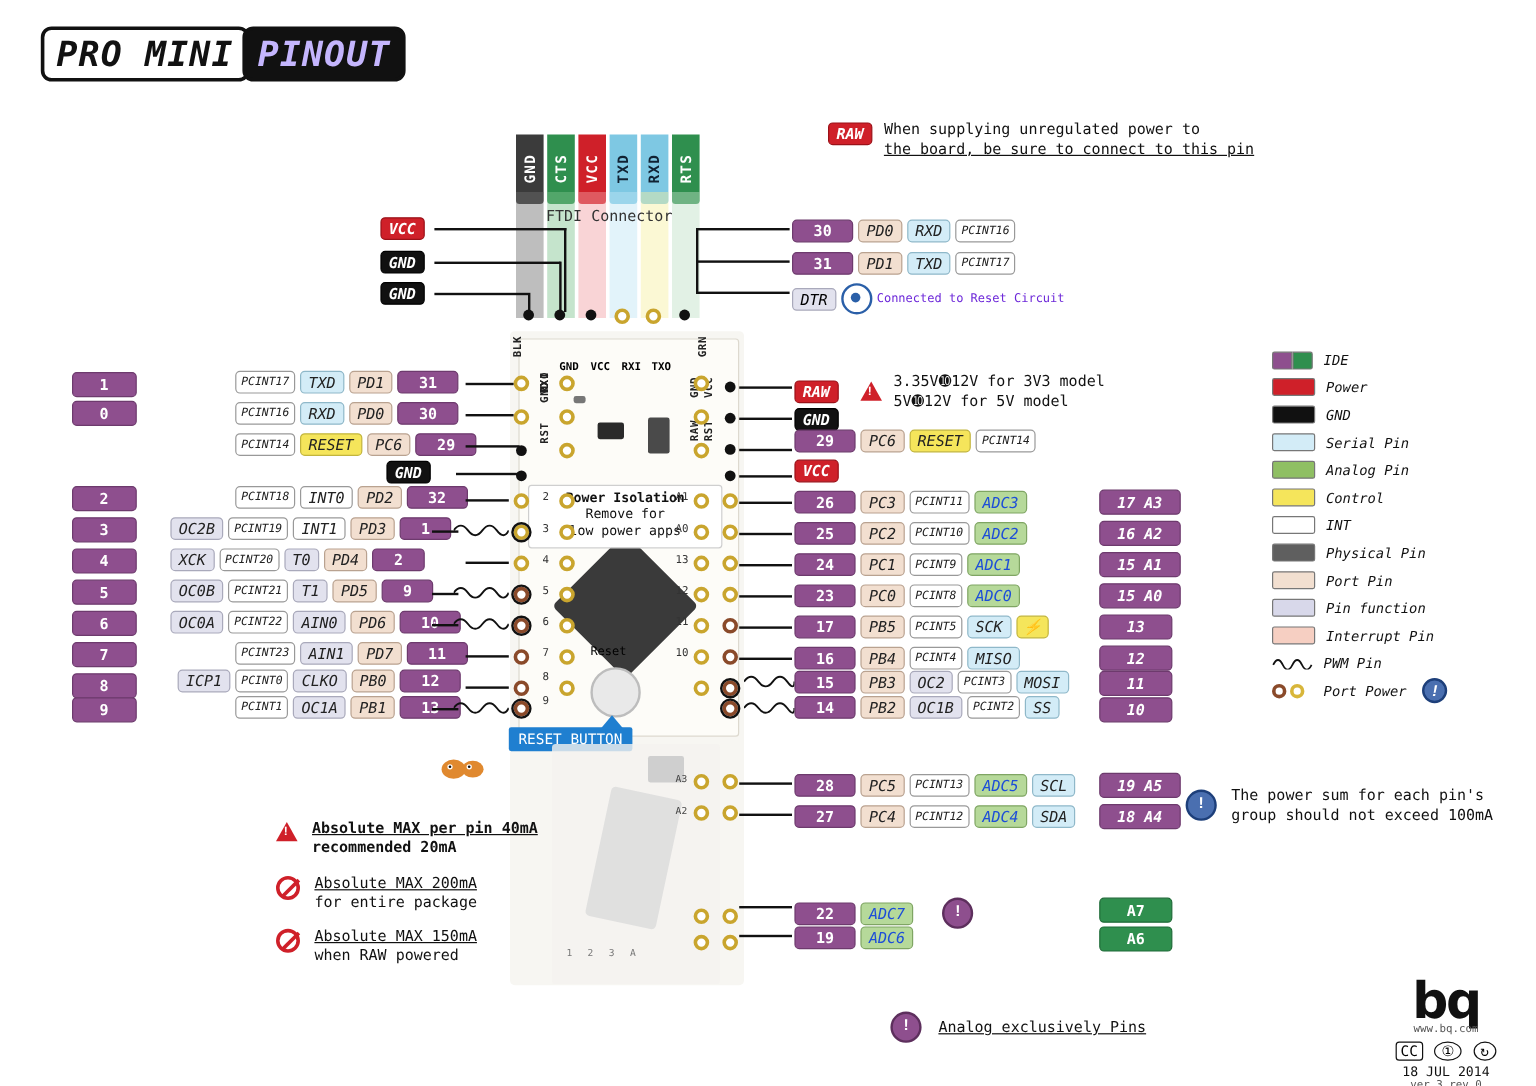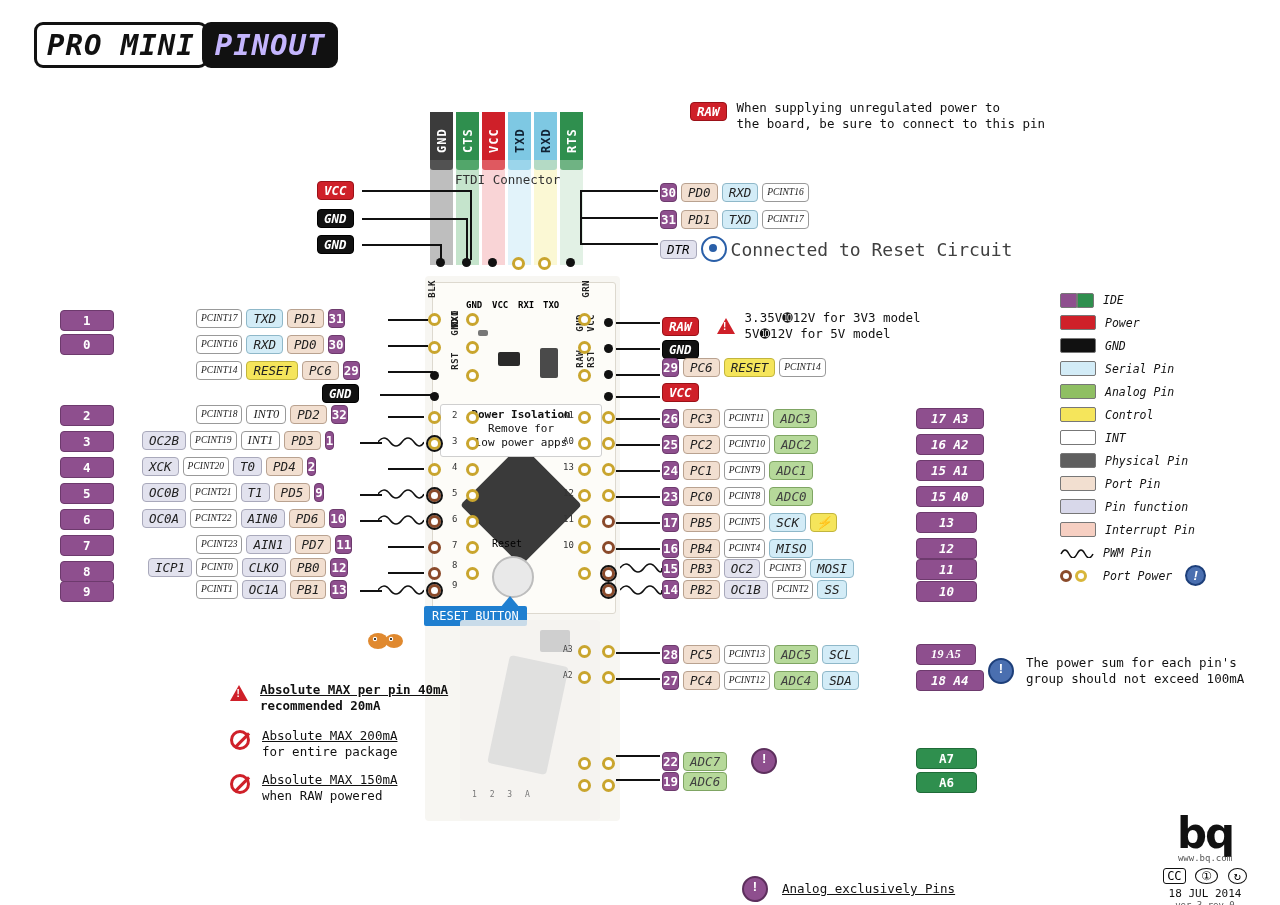--- a/index.html
+++ b/index.html
@@ -18,26 +18,26 @@
   }
   .title-box.dark{background:#111;color:#c4b5fd;margin-left:-6px;}
   
   .chip{
     display:inline-block;border:1px solid #555;border-radius:4px;
     padding:1px 6px;font-size:12.5px;font-style:italic;line-height:15px;
     white-space:nowrap;vertical-align:middle;
   }
   .chip.small{font-size:9.5px;padding:1px 4px;}
   .num{background:#8e4f8e;color:#fff;border-color:#6d3a6d;font-style:normal;
-       font-weight:bold;font-size:12.5px;border-radius:4px;padding:1px 0;}
+       font-weight:bold;font-size:12.5px;border-radius:4px;padding:1px 17px;}
   .port{background:#f2dfd0;border-color:#b9a290;color:#222;}
   .func{background:#e2e2ee;border-color:#a9a9bb;color:#222;}
-  .int{background:#ffffff;border-color:#999;color:#222;font-family:Liberation Serif, serif;}
+  .int{background:#ffffff;border-color:#999;color:#222;}
   .serial{background:#d3ecf7;border-color:#8fb8c9;color:#222;}
-  .analog{background:#b6d99a;border-color:#7fa563;color:#404040;}
+  .analog{background:#b6d99a;border-color:#7fa563;color:#1d4ed8;}
   .control{background:#f5e55b;border-color:#c2b53d;color:#222;}
   .pwr-red{background:#cf2029;border-color:#9b1118;color:#fff;font-weight:bold;}
   .gnd-blk{background:#111;border-color:#000;color:#fff;font-weight:bold;}
   .ide-grn{background:#2f8f4e;border-color:#1f6b38;color:#fff;font-weight:bold;font-style:normal;}
   .apurple{background:#8e4f8e;border-color:#6d3a6d;color:#fff;font-weight:bold;font-style:italic;}
   .row{display:flex;align-items:center;gap:4px;}
   
   #board{
     left:425px;top:276px;width:195px;height:545px;
     background:#f7f6f2;border-radius:4px;
@@ -116,35 +116,35 @@
   }
   #reset-btn-lbl{
     position:absolute;left:424px;top:606px;background:#1f7fd0;color:#fff;
     font-size:12px;padding:3px 8px;border-radius:2px;
   }
   #bq{position:absolute;left:1155px;top:815px;width:100px;text-align:center;}
   .bqlogo{font-family:"DejaVu Sans",sans-serif;font-weight:bold;font-size:42px;
           color:#111;line-height:38px;letter-spacing:-2px;}
   .cc{display:inline-block;border:1px solid #111;border-radius:3px;padding:0 3px;font-size:12px;}
   .tiny{font-size:9px;color:#555;}
-  .caption{font-size:18px;color:#404040;}
+  .caption{font-size:10px;color:#6d28d9;}
 </style>
 </head>
 <body>
 
 <div class="abs" id="title">
   <span class="title-box">PRO MINI</span><span class="title-box dark">PINOUT</span>
 </div>
 
 <div class="abs" style="left:690px;top:100px;">
   <div class="row" style="align-items:flex-start;">
     <span class="chip pwr-red" style="margin-top:2px;">RAW</span>
     <div class="callout" style="margin-left:6px;">
       <div>When supplying unregulated power to</div>
-      <div><span style="">the board, be sure to connect to this pin</span></div>
+      <div><span style="text-decoration:underline;">the board, be sure to connect to this pin</span></div>
     </div>
   </div>
 </div>
 
 <div class="abs" style="left:430px;top:112px;">
   <div style="position:relative;width:160px;height:70px;">
     <div class="ftdi-tag" style="left:0px;top:0;background:#3b3b3b;">GND</div>
     <div class="ftdi-tag" style="left:26px;top:0;background:#2f8f4e;">CTS</div>
     <div class="ftdi-tag" style="left:52px;top:0;background:#cf2029;">VCC</div>
     <div class="ftdi-tag" style="left:78px;top:0;background:#7ec8e3;color:#123;">TXD</div>
@@ -557,21 +557,21 @@
   <span class="chip analog">ADC5</span>
   <span class="chip serial">SCL</span>
 </div>
 <div class="abs row" style="left:662px;top:671px;">
   <span class="chip num">27</span>
   <span class="chip port">PC4</span>
   <span class="chip small int">PCINT12</span>
   <span class="chip analog">ADC4</span>
   <span class="chip serial">SDA</span>
 </div>
-<div class="abs" style="left:916px;top:644px;font-family:Liberation Serif, serif;"><span class="chip apurple" style="padding:2px 14px;">19 A5</span></div>
+<div class="abs" style="left:916px;top:644px;"><span class="chip apurple" style="padding:2px 14px;">19 A5</span></div>
 <div class="abs" style="left:916px;top:670px;"><span class="chip apurple" style="padding:2px 14px;">18 A4</span></div>
 <div class="lead" style="left:616px;top:652px;width:44px;"></div>
 <div class="lead" style="left:616px;top:678px;width:44px;"></div>
 
 <div class="abs row" style="left:662px;top:748px;">
   <span class="chip num">22</span>
   <span class="chip analog">ADC7</span>
   <span class="circ-warn purple" style="margin-left:20px;"></span>
 </div>
 <div class="abs row" style="left:662px;top:772px;">
@@ -584,21 +584,21 @@
 <div class="lead" style="left:616px;top:779px;width:44px;"></div>
 
 <div class="abs row" style="left:988px;top:655px;">
   <span class="circ-warn"></span>
   <span class="callout" style="margin-left:8px;">
     <span>The power sum for each pin's</span><br>
     <span>group should not exceed 100mA</span>
   </span>
 </div>
 
-<div class="abs row" style="left:742px;top:876px;">
+<div class="abs row" style="left:742px;top:843px;">
   <span class="circ-warn purple"></span>
   <span class="callout u" style="margin-left:10px;">Analog exclusively Pins</span>
 </div>
 
 <div class="abs row" style="left:230px;top:682px;align-items:flex-start;">
   <span class="warn-tri" style="margin-top:3px;"></span>
   <span class="callout" style="margin-left:8px;font-weight:bold;">
     <span class="u">Absolute MAX per pin 40mA</span><br>
     <span>recommended 20mA</span>
   </span>

